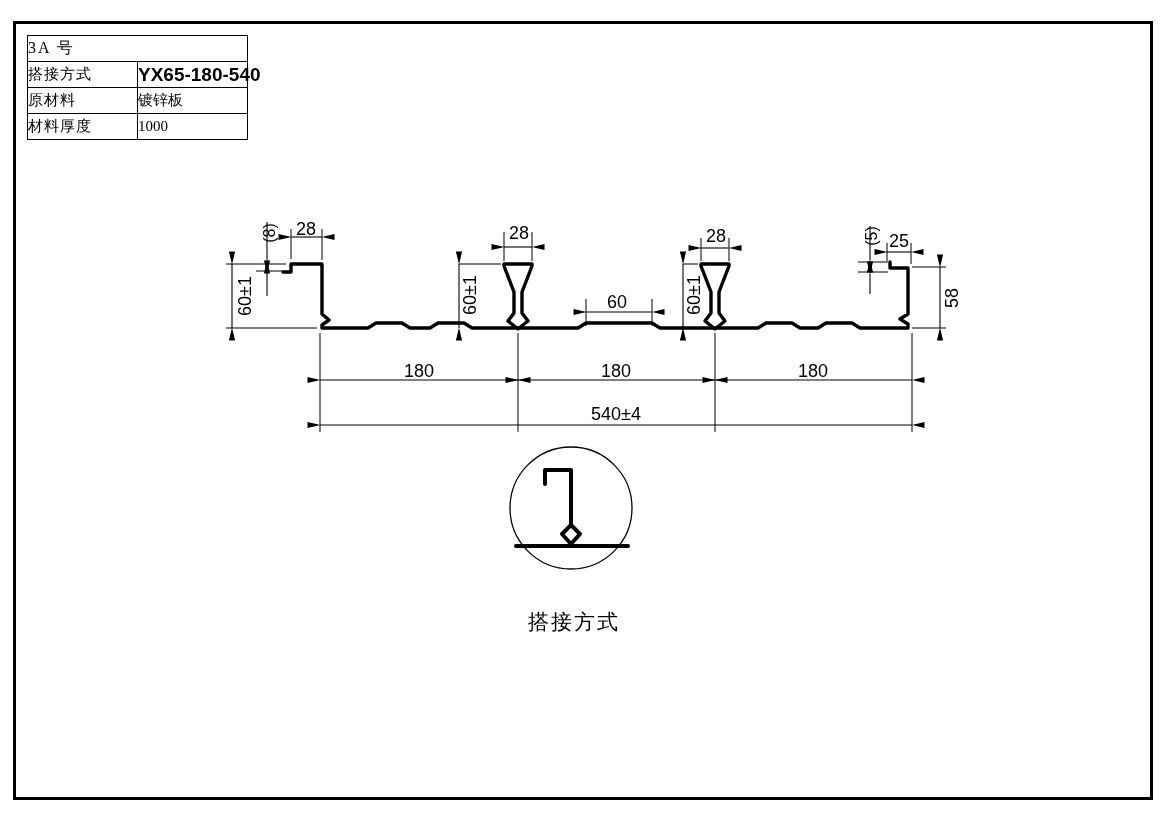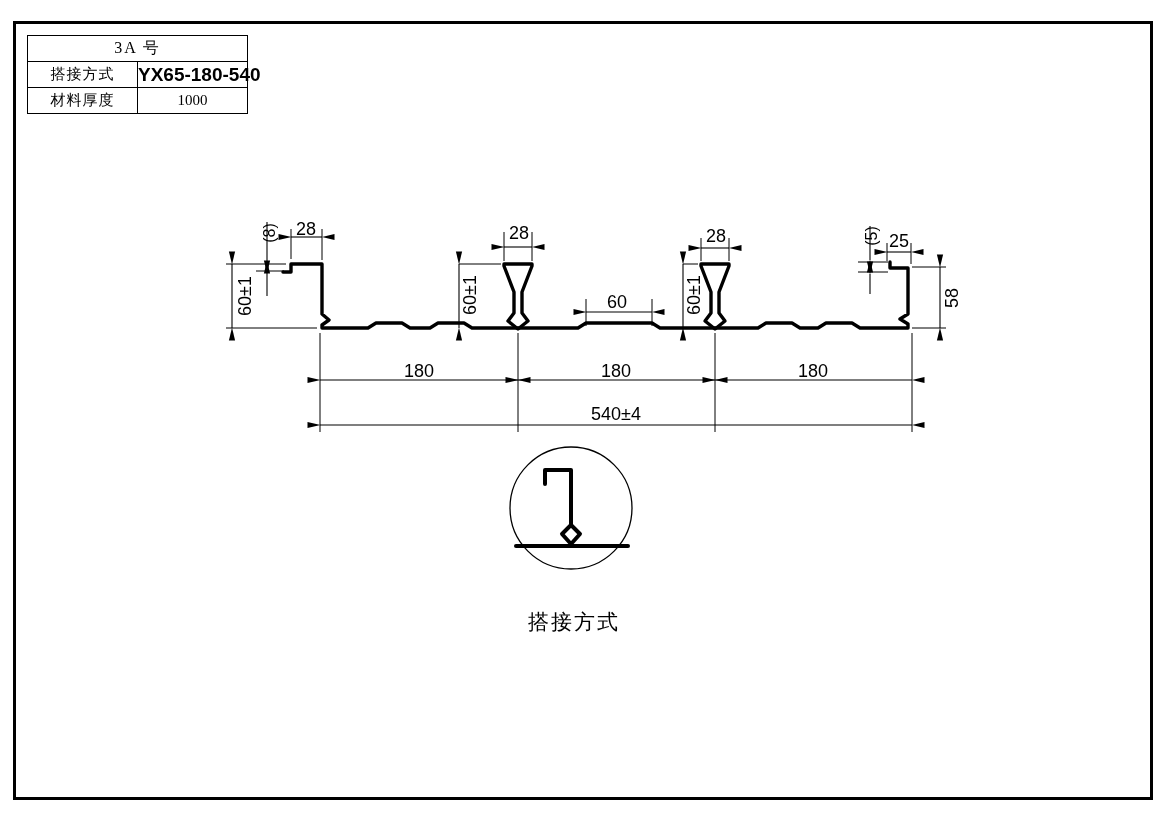--- a/index.html
+++ b/index.html
@@ -3,21 +3,21 @@
 <meta charset="utf-8">
 <style>
   html,body{margin:0;padding:0;background:#fff;}
   body{width:1169px;height:827px;position:relative;overflow:hidden;
        font-family:"Liberation Sans",sans-serif;color:#000;}
   .frame{position:absolute;left:13px;top:21px;width:1140px;height:779px;
          border:3px solid #000;box-sizing:border-box;}
   
   .tblock{position:absolute;left:27px;top:35px;width:221px;border-collapse:collapse;
           table-layout:fixed;font-family:"Liberation Serif",serif;}
-  .tblock td{border:1.4px solid #000;height:25px;text-align:center;vertical-align:middle;
+  .tblock td{border:1.4px solid #000;height:25px;text-align:left;vertical-align:middle;
              font-size:15px;padding:0;overflow:visible;white-space:nowrap;}
   .tblock .hdr{font-size:16px;letter-spacing:2px;}
   .tblock .lbl{width:108px;letter-spacing:1px;}
   .tblock .model{font-family:"Liberation Sans",sans-serif;font-weight:700;
                  font-size:19px;letter-spacing:0px;}
   svg{position:absolute;left:0;top:0;}
   .prof{stroke:#000;stroke-width:3.4;fill:none;stroke-linejoin:round;stroke-linecap:round;}
   .det{stroke:#000;stroke-width:4;fill:none;stroke-linejoin:round;stroke-linecap:round;}
   .thin{stroke:#000;stroke-width:1;fill:none;}
   .dim{stroke:#000;stroke-width:1.1;fill:none;
@@ -33,20 +33,24 @@
 <div class="frame"></div>
 
 <table class="tblock">
   <tbody>
       <tr>
     <td colspan="2" class="hdr">3A  号</td>
   </tr>
   <tr>
     <td class="lbl">搭接方式</td>
     <td class="model">YX65-180-540</td>
+  </tr>
+  <tr>
+    <td class="lbl">原材料</td>
+    <td>镀锌板</td>
   </tr>
   <tr>
     <td class="lbl">材料厚度</td>
     <td>1000</td>
   </tr>
 </tbody>
   </table>
 
 <svg width="1169" height="827" viewBox="0 0 1169 827">
   <defs>

